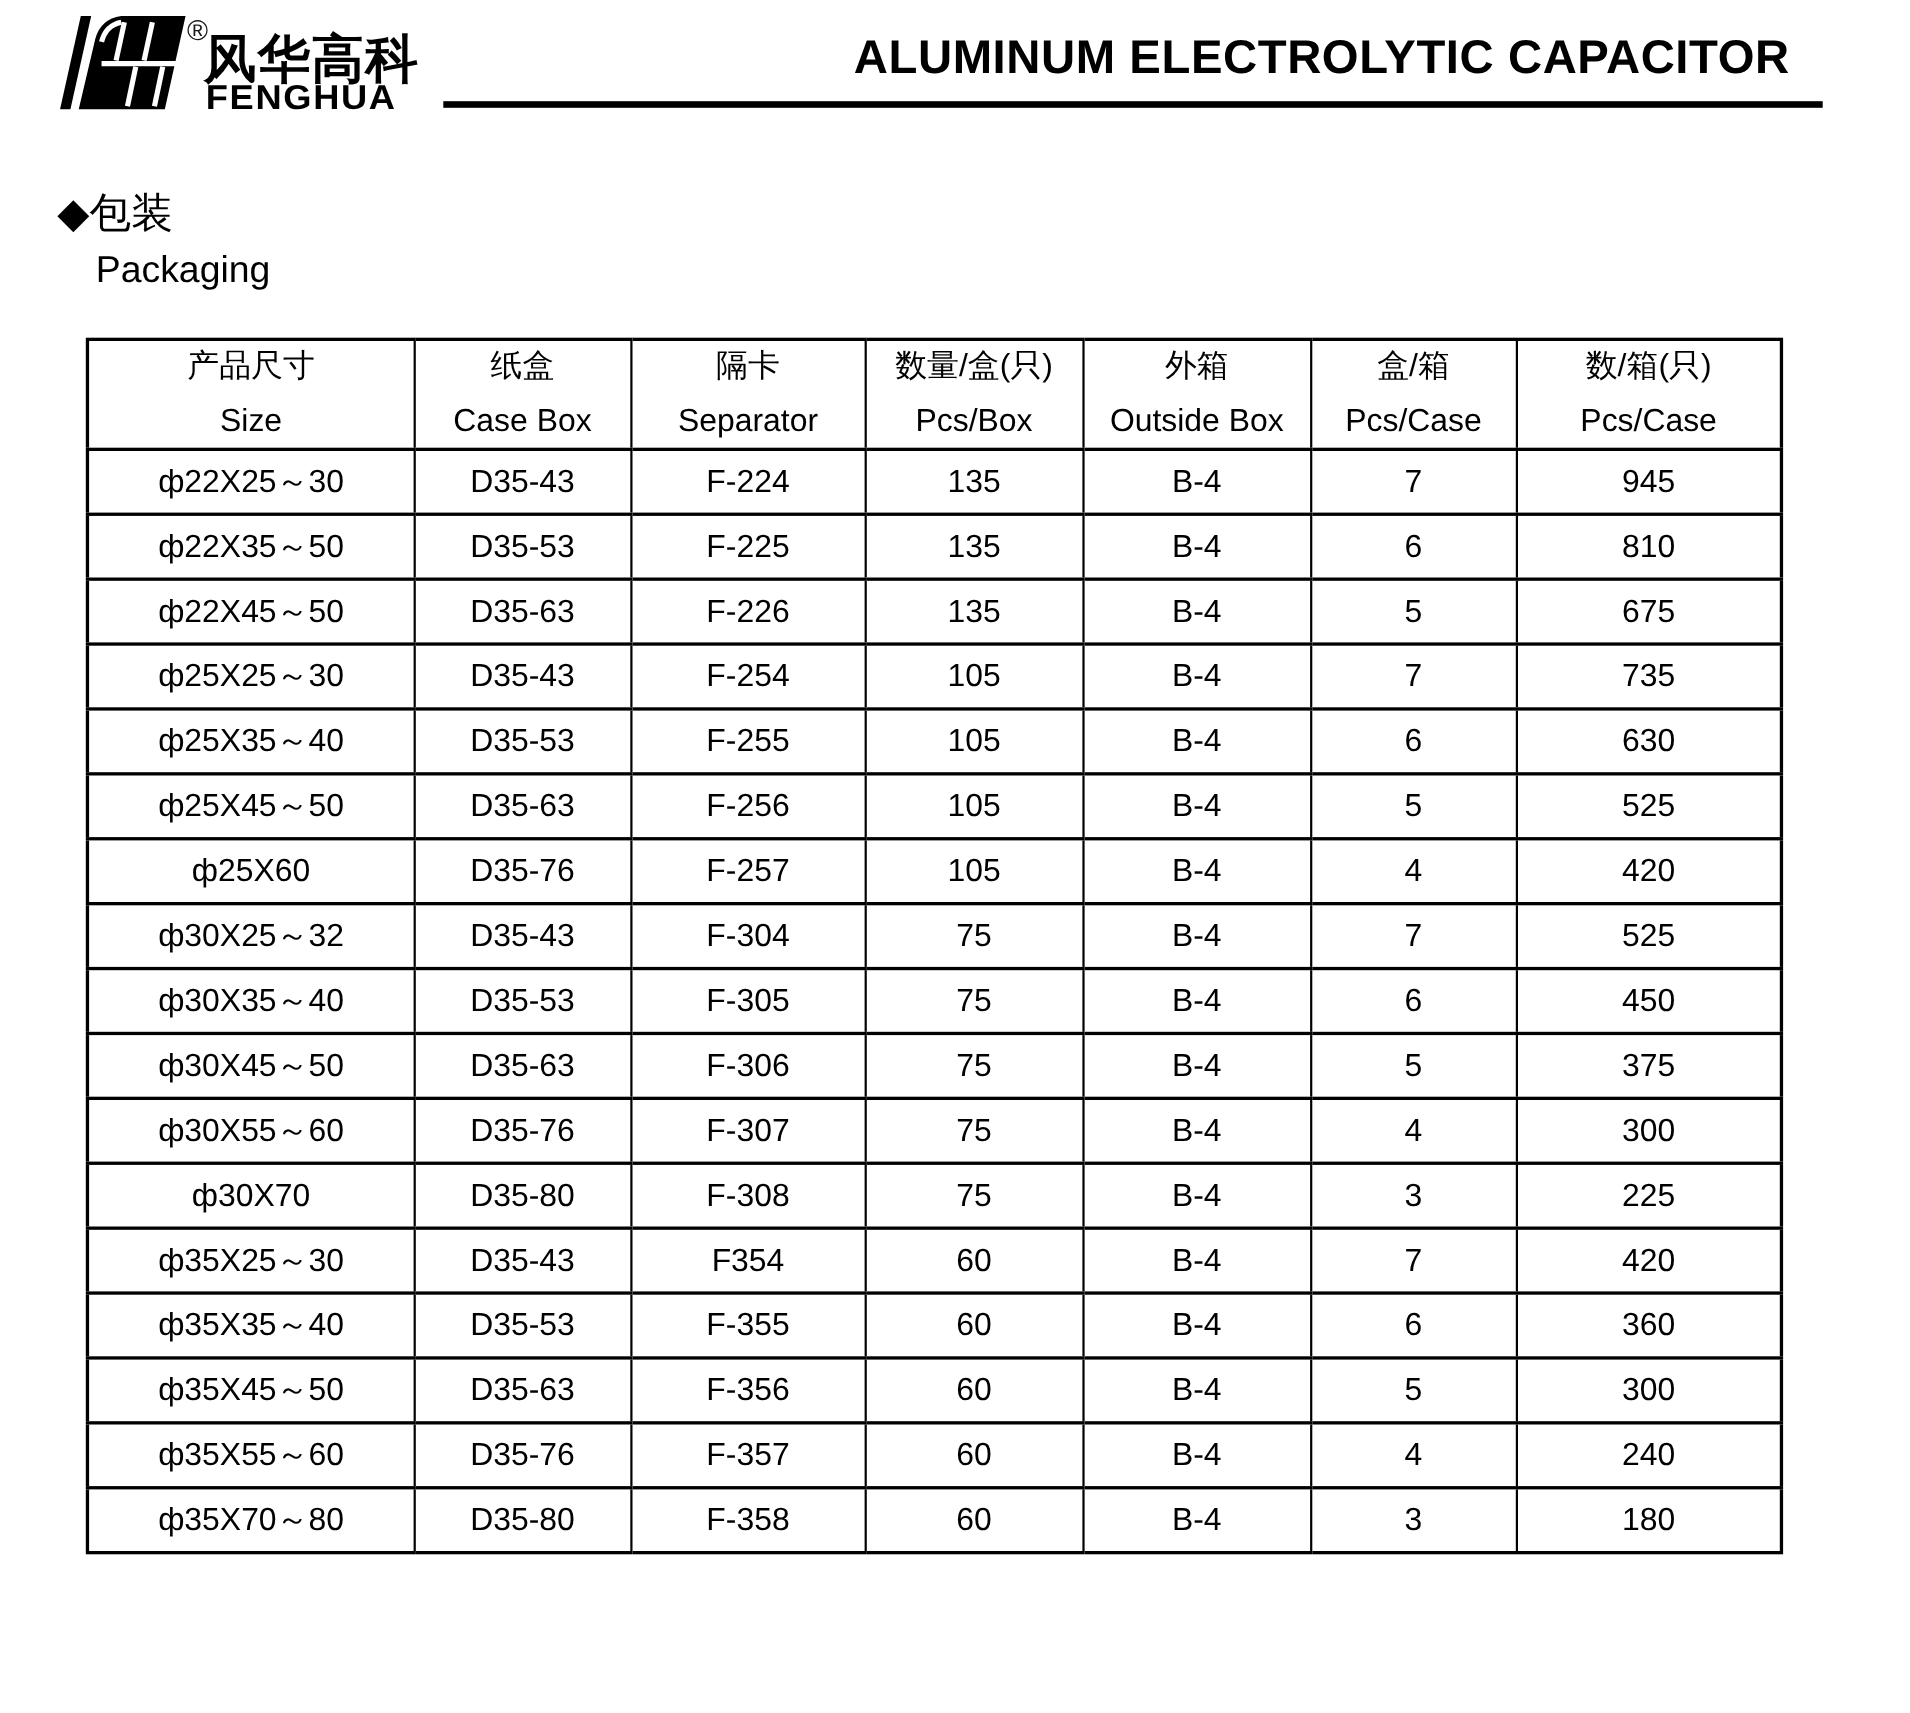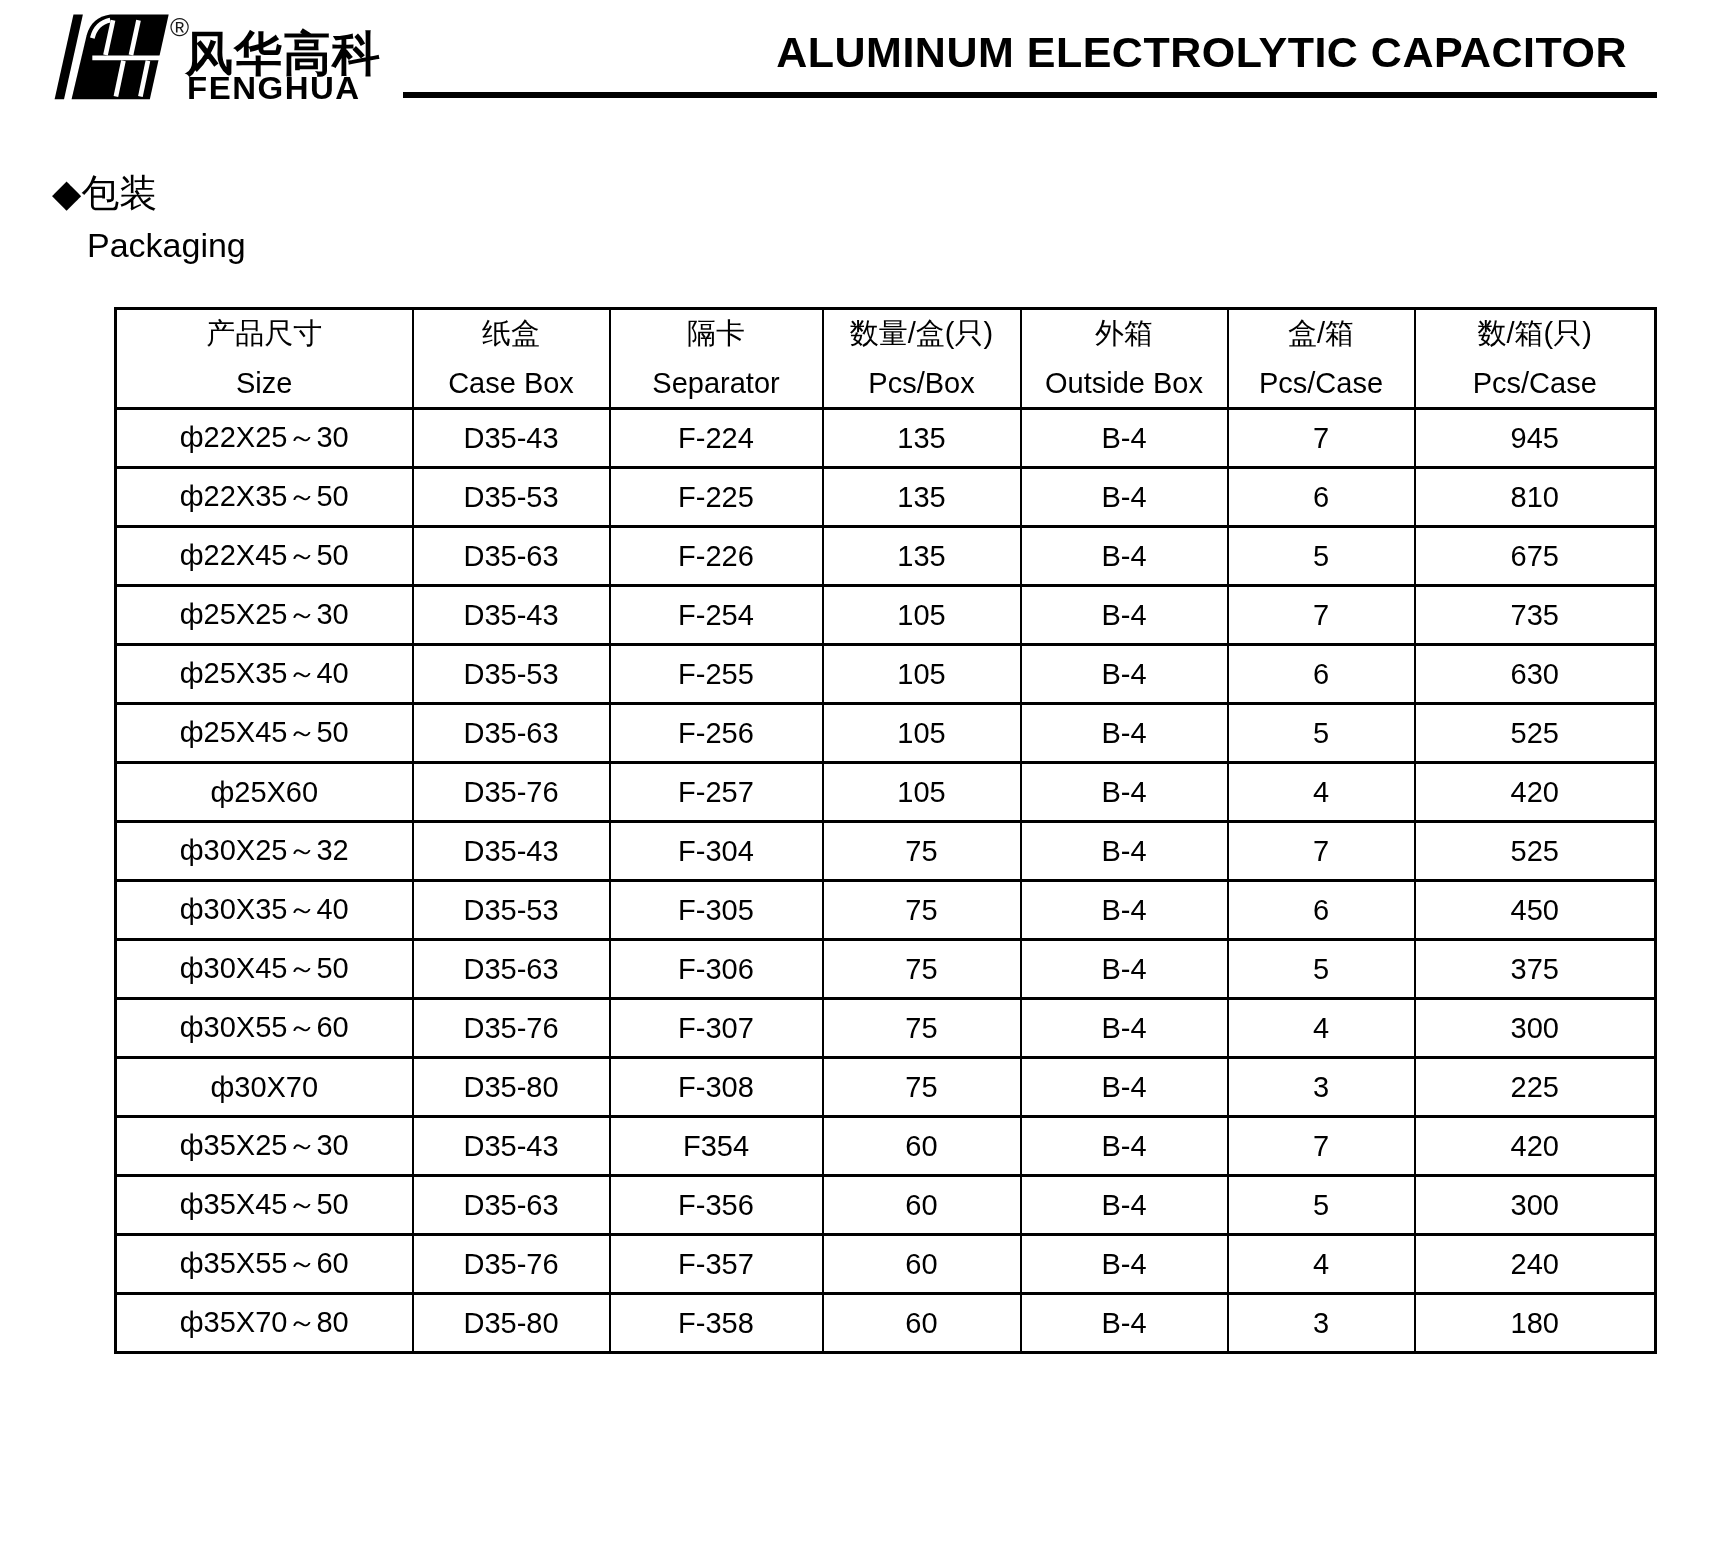--- a/index.html
+++ b/index.html
@@ -97,21 +97,20 @@
 
   
   table.pack {
     position: absolute;
     left: 78px;
     top: 307px;
     width: 1540px;
     border-collapse: collapse;
     table-layout: fixed;
     border: 3px solid #000;
-    margin-left: 36px;
   }
   table.pack th, table.pack td {
     border: 2px solid #000;
     border-top-width: 3px;
     border-bottom-width: 3px;
     text-align: center;
     vertical-align: middle;
     font-size: 29px;
     font-weight: normal;
     color: #000;
@@ -317,20 +316,29 @@
           <tr>
             <td>ф35X25～30</td>
             <td>D35-43</td>
             <td>F354</td>
             <td>60</td>
             <td>B-4</td>
             <td>7</td>
             <td>420</td>
           </tr>
           <tr>
+            <td>ф35X35～40</td>
+            <td>D35-53</td>
+            <td>F-355</td>
+            <td>60</td>
+            <td>B-4</td>
+            <td>6</td>
+            <td>360</td>
+          </tr>
+          <tr>
             <td>ф35X45～50</td>
             <td>D35-63</td>
             <td>F-356</td>
             <td>60</td>
             <td>B-4</td>
             <td>5</td>
             <td>300</td>
           </tr>
           <tr>
             <td>ф35X55～60</td>

